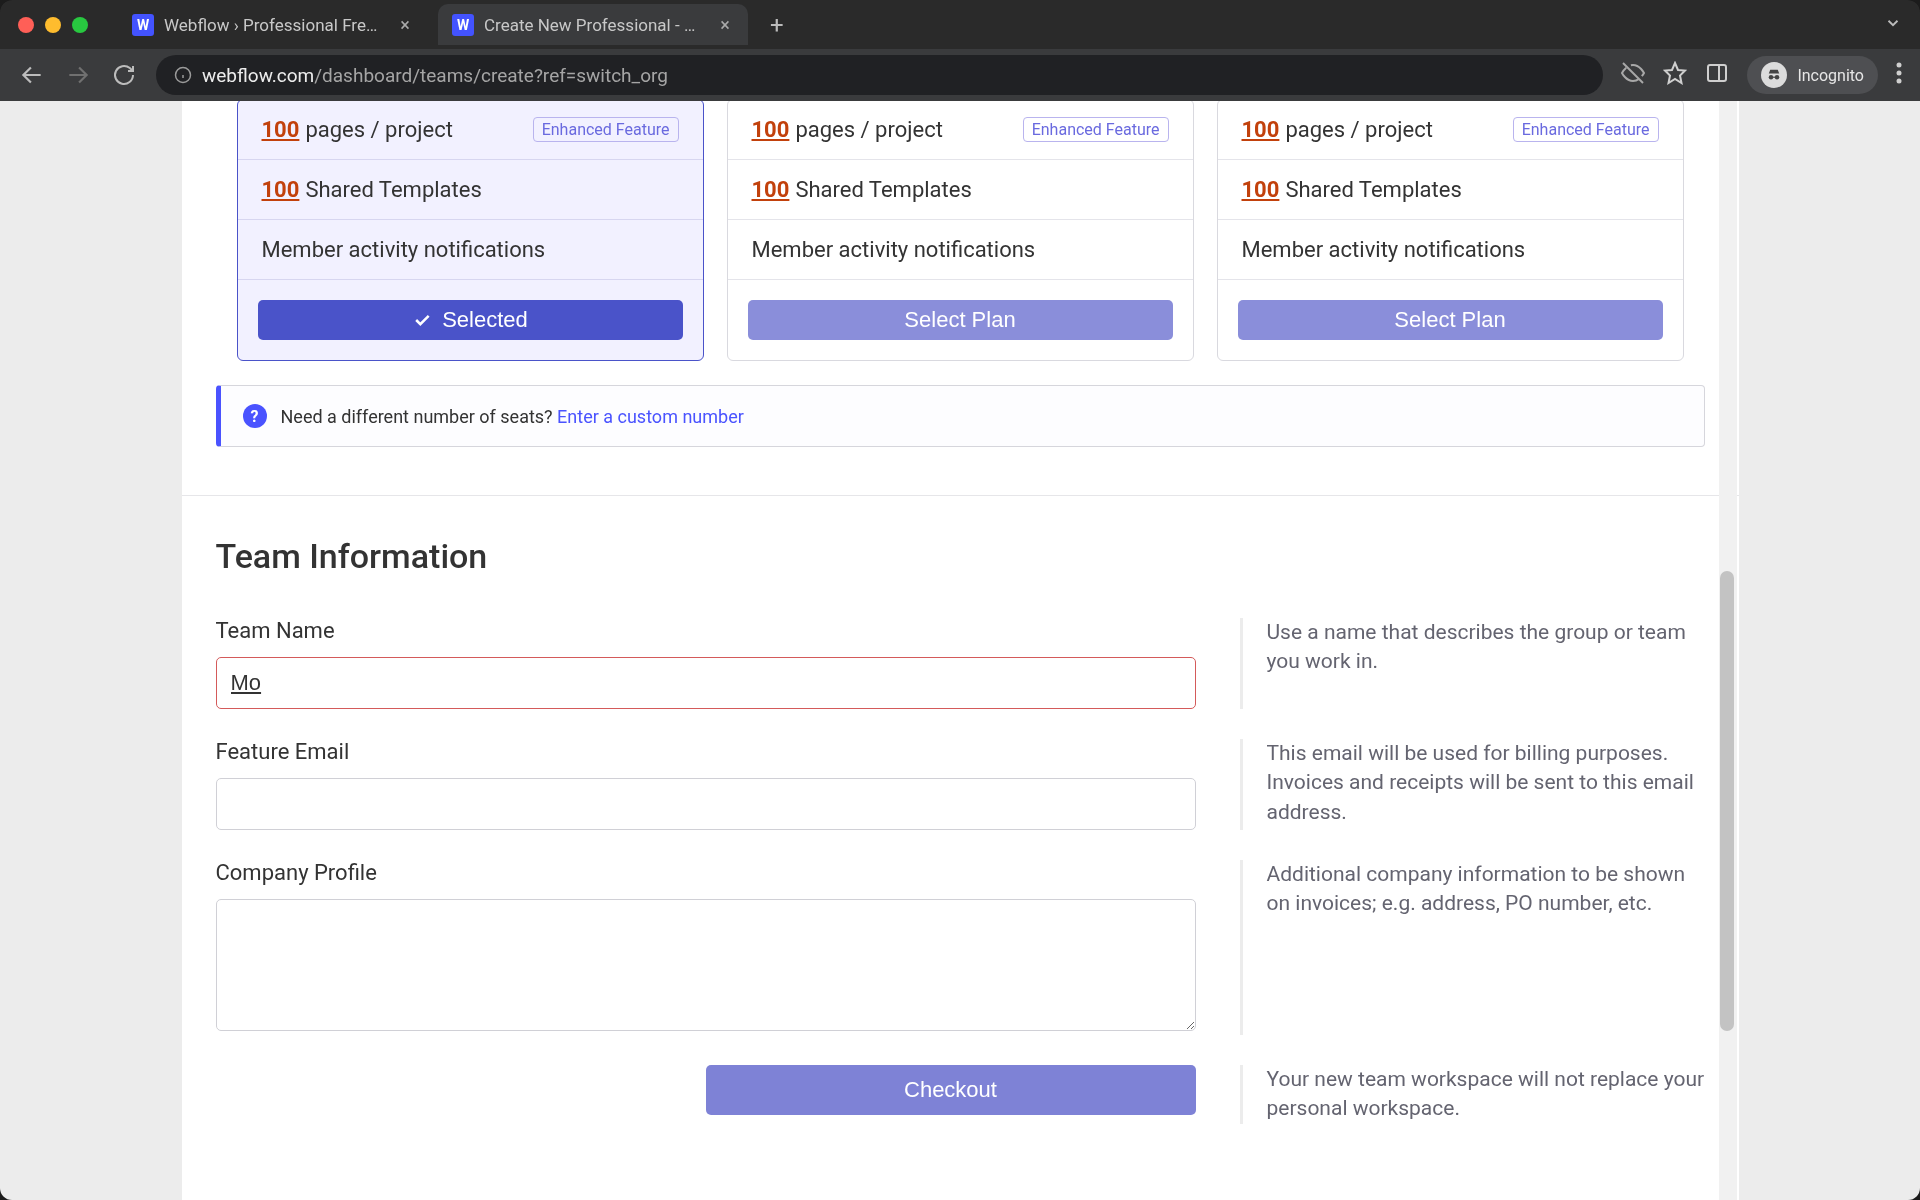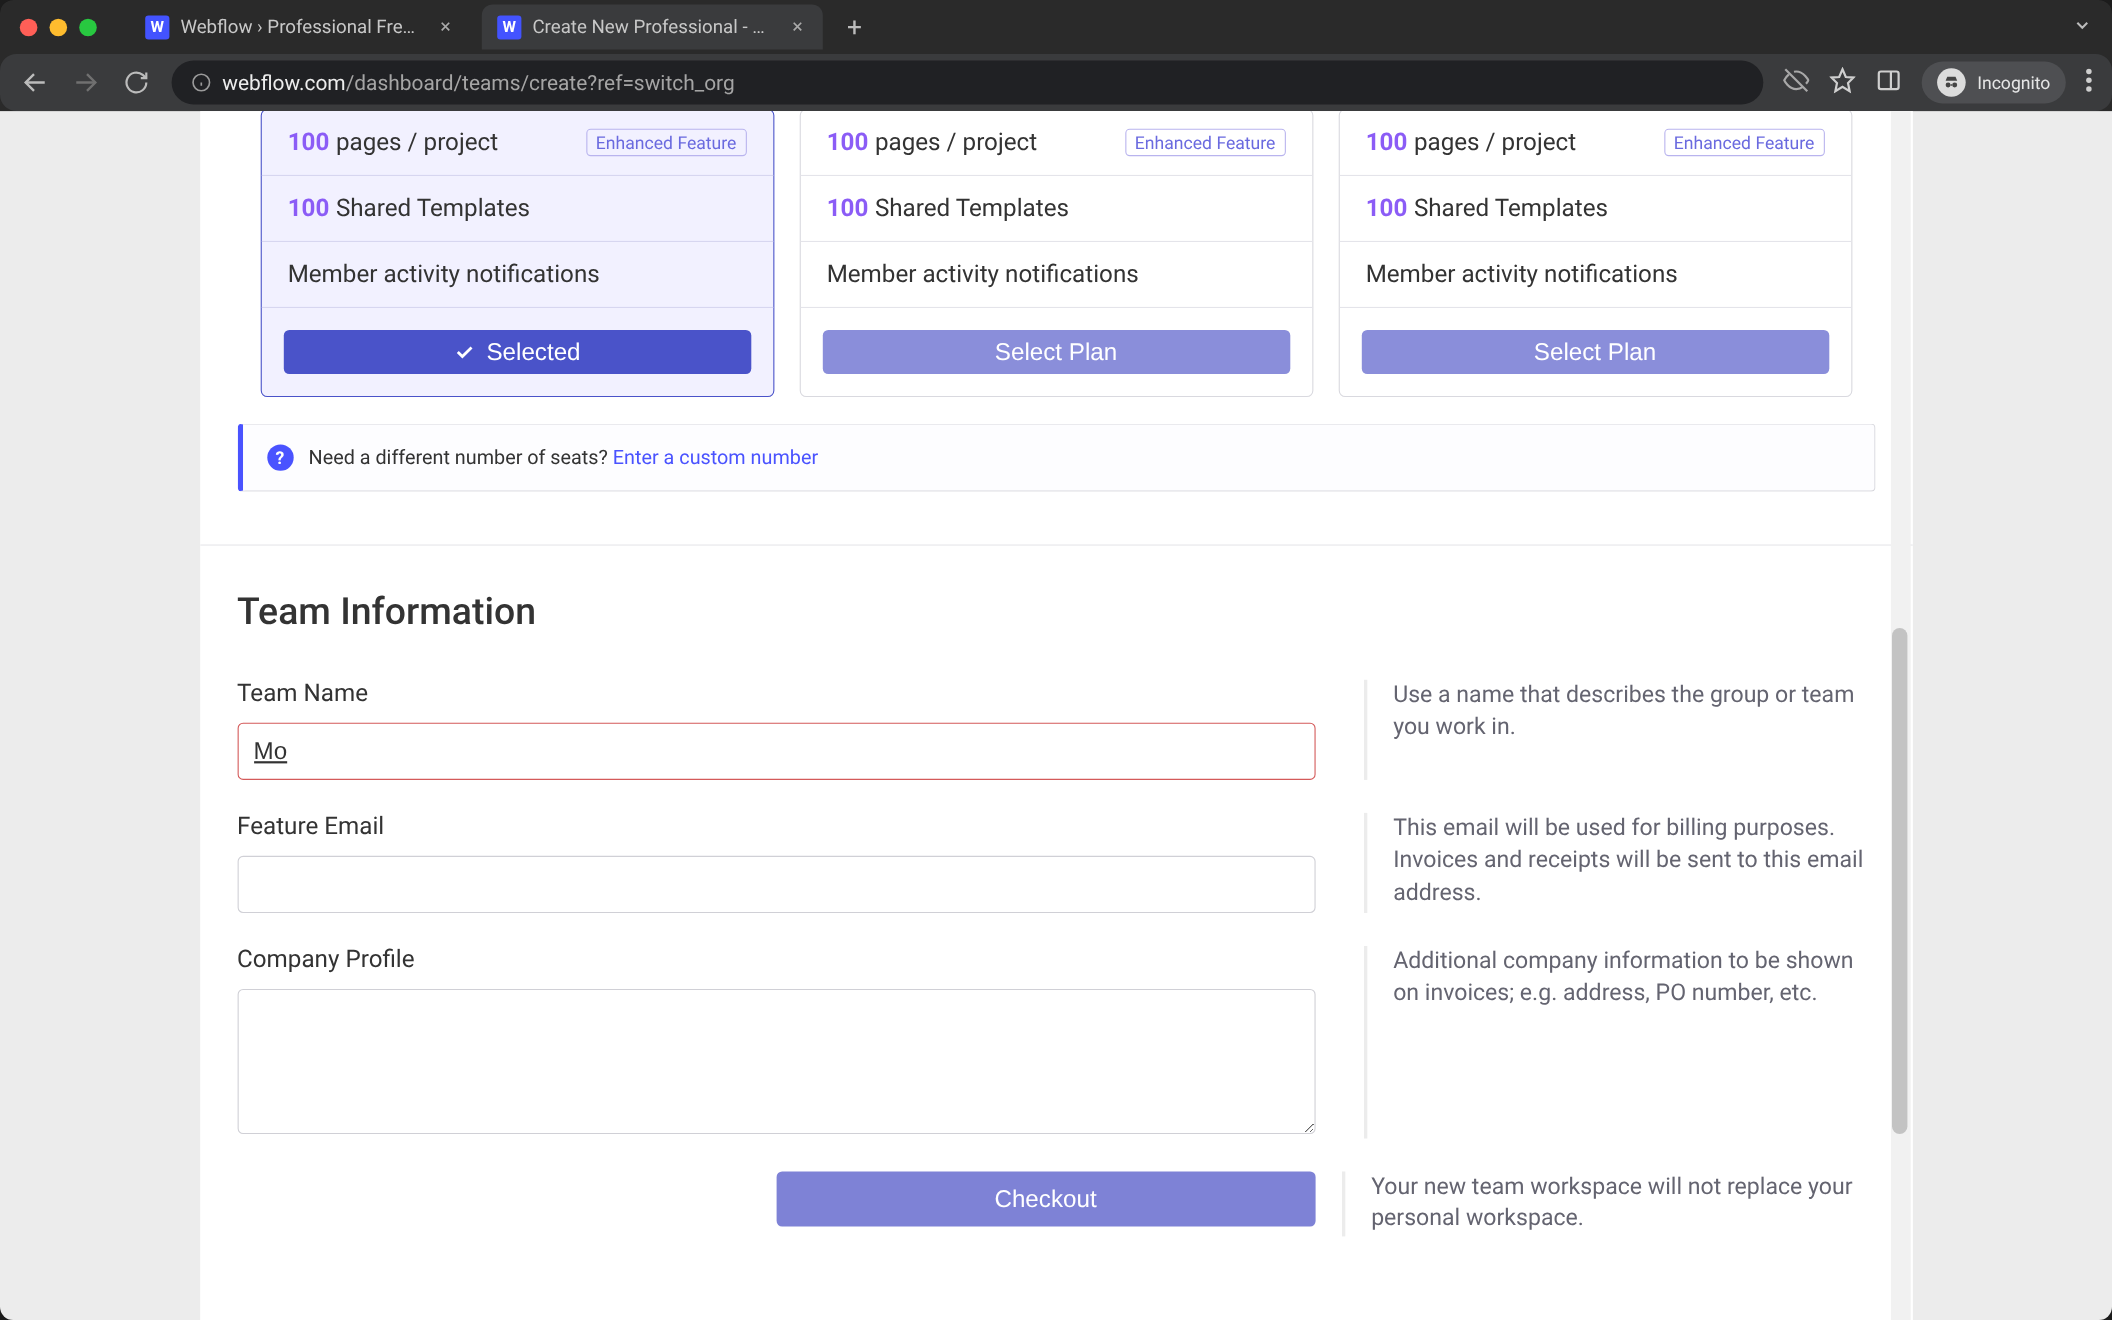--- a/index.html
+++ b/index.html
@@ -45,21 +45,20 @@
     border-radius: 3px;
   }
   .tab-title { white-space: nowrap; overflow: hidden; text-overflow: ellipsis; flex: 1; }
   .tab-close { color: #aaa; font-size: 18px; width: 18px; text-align: center; }
   .new-tab { color: #bbb; font-size: 24px; padding: 0 12px; cursor: pointer; }
   .tab-dropdown { margin-left: auto; margin-right: 18px; color: #bbb; }
   .addr-bar {
     display: flex; align-items: center; gap: 18px;
     height: 52px; padding: 0 18px;
     background: #3a3b3d;
-    border-radius: 15px;
   }
   .nav-icon { color: #bcbcbc; display: flex; align-items: center; justify-content: center; width: 28px; height: 28px; cursor: pointer; }
   .nav-icon.dim { color: #707070; }
   .url-field {
     flex: 1; display: flex; align-items: center; gap: 10px;
     background: #202124; color: #cfcfcf;
     height: 40px; border-radius: 20px; padding: 0 18px;
     font-size: 19px;
   }
   .url-host { color: #ededed; }
@@ -97,21 +96,21 @@
   }
   .plan-card.selected { border-color: #4a53c9; background: #f2f1ff; }
   .plan-feature {
     display: flex; align-items: center; justify-content: space-between;
     border-bottom: 1px solid #e4e4ea;
     padding: 17px 24px;
     font-size: 22px; color: #333;
   }
   .plan-card.selected .plan-feature { border-bottom-color: #d7d6f0; }
   .plan-feature:last-of-type { border-bottom: none; }
-  .feat-num { font-weight: 700; margin-right: 6px; color: #8b5cf6; }
+  .feat-num { font-weight: 700; margin-right: 6px; color: #c2410c; text-decoration: underline; }
   .enh-badge {
     border: 1px solid #b9b4ee;
     color: #6a6adf;
     font-size: 16px; padding: 2px 8px; border-radius: 4px;
   }
   .plan-btn-wrap { padding: 20px; }
   .plan-btn {
     width: 100%; height: 40px; border: none; border-radius: 5px;
     background: #8a8eda; color: #fff; font-size: 22px; cursor: pointer;
   }
@@ -142,21 +141,21 @@
   .form-label { font-size: 22px; color: #333; margin-bottom: 14px; display: block; }
   .text-input {
     width: 100%; height: 52px; border: 1px solid #d0d0d6; border-radius: 5px;
     padding: 0 14px; font-size: 22px; color: #333;
   }
   .text-input.error { border-color: #d45a5a; text-decoration: underline; }
   .textarea-input {
     width: 100%; height: 132px; border: 1px solid #d0d0d6; border-radius: 5px;
     padding: 12px 14px; font-size: 22px; color: #333; resize: both;
   }
-  .checkout-row { display: flex; gap: 24px; }
+  .checkout-row { display: flex; gap: 44px; }
   .checkout-left { width: 980px; display: flex; justify-content: flex-end; }
   .checkout-btn {
     width: 490px; height: 50px; border: none; border-radius: 5px;
     background: #7e82d6; color: #fff; font-size: 22px; cursor: pointer;
   }
 
   
   .scroll-track { position: absolute; right: 2px; top: 0; width: 18px; height: 100%; background: #f1f1f1; }
   .scroll-thumb { position: absolute; right: 3px; width: 14px; background: #c3c3c3; border-radius: 7px; top: 470px; height: 460px; }
 

